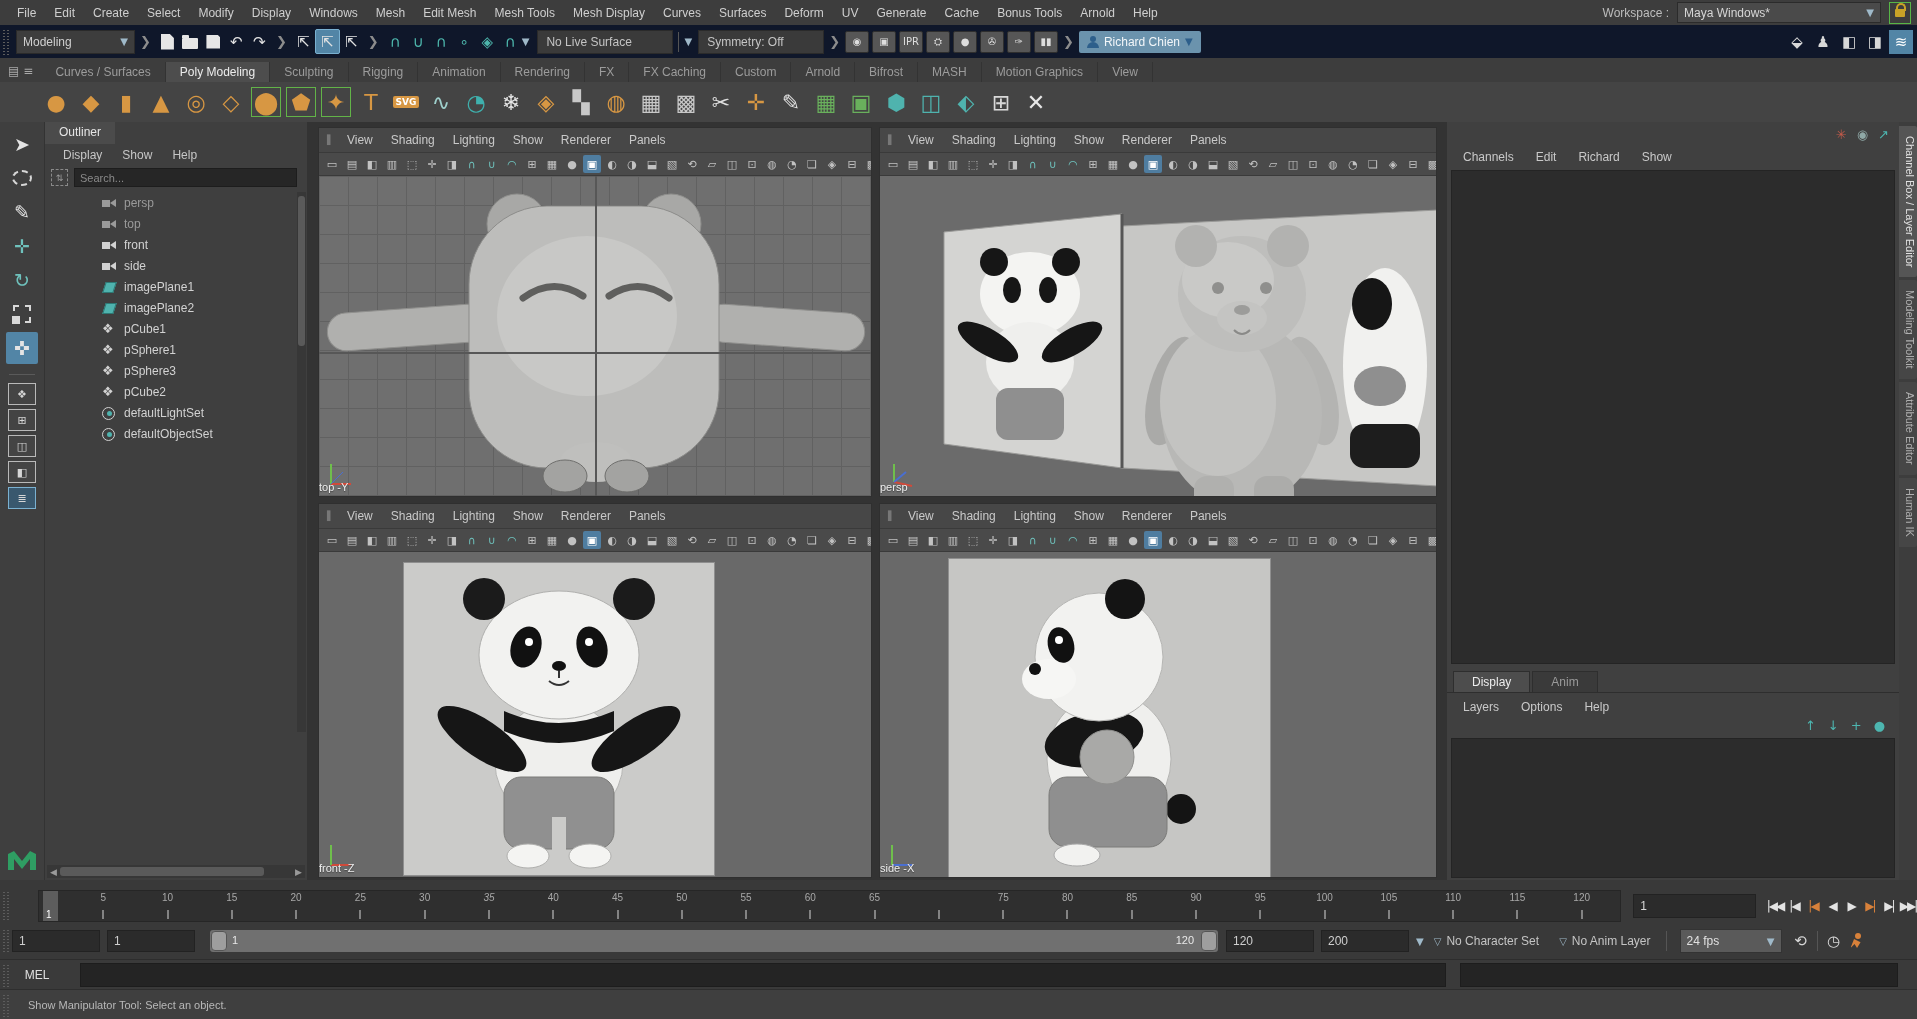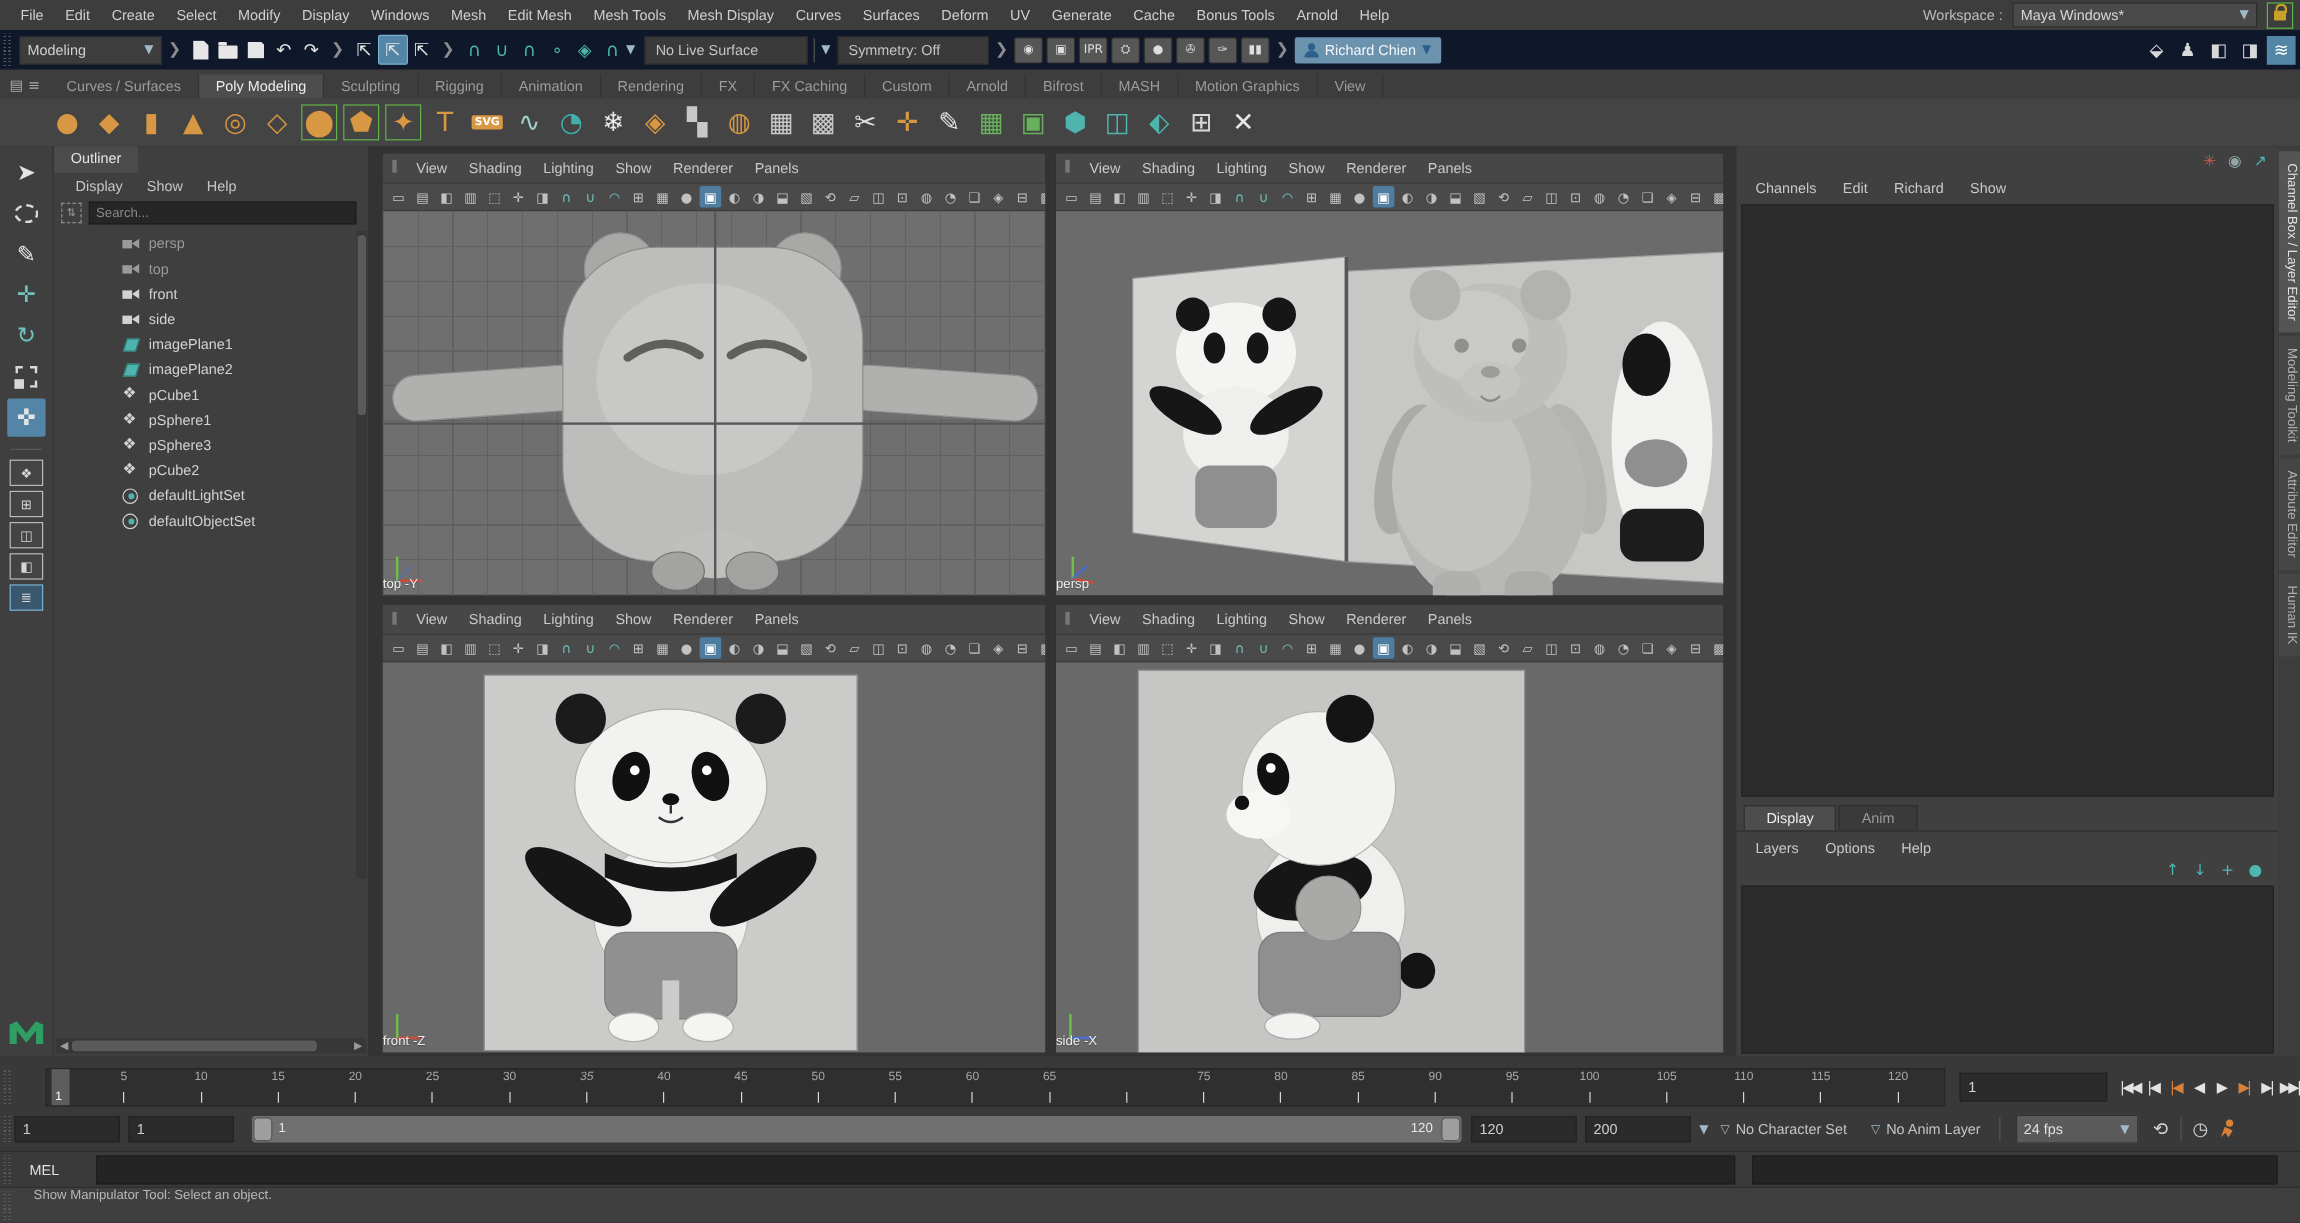--- a/index.html
+++ b/index.html
@@ -150,21 +150,21 @@
   .animicon{width:22px;height:22px;display:flex;align-items:center;justify-content:center;font-size:15px;color:#d6d6d6}
   .runman{width:14px;height:16px;position:relative}
   .runman:before{content:"";position:absolute;left:6px;top:0;width:6px;height:6px;border-radius:50%;background:#d8813a}
   .runman:after{content:"";position:absolute;left:2px;top:6px;width:10px;height:9px;background:#d8813a;clip-path:polygon(0 100%,35% 0,100% 35%,65% 100%,40% 55%)}
   
   #cmdline{left:0;top:959px;width:1917px;height:30px;background:#3a3a3a;display:flex;align-items:center;border-top:1px solid #2d2d2d}
   .mel{width:50px;text-align:center;color:#e0e0e0}
   #cmdline input{height:20px;background:#242424;border:1px solid #1d1d1d;color:#ddd;font:12px "Liberation Sans",sans-serif}
   .cmd-in{width:1360px;margin-left:18px}
   .cmd-out{width:432px;margin-left:14px}
-  #helpline{left:0;top:989px;width:1917px;height:30px;background:#3f3f3f;display:flex;color:#b8b8b8;font-size:11px;border-top:1px solid #2e2e2e}
+  #helpline{left:0;top:989px;width:1917px;height:30px;background:#3f3f3f;display:flex;align-items:center;color:#b8b8b8;font-size:11px;border-top:1px solid #2e2e2e}
   #helpline .txt{padding-left:16px}
 </style>
 </head>
 <body>
 
 <div class="app">
 
   <div id="menubar" class="abs">
     <div class="mb-items">
 

